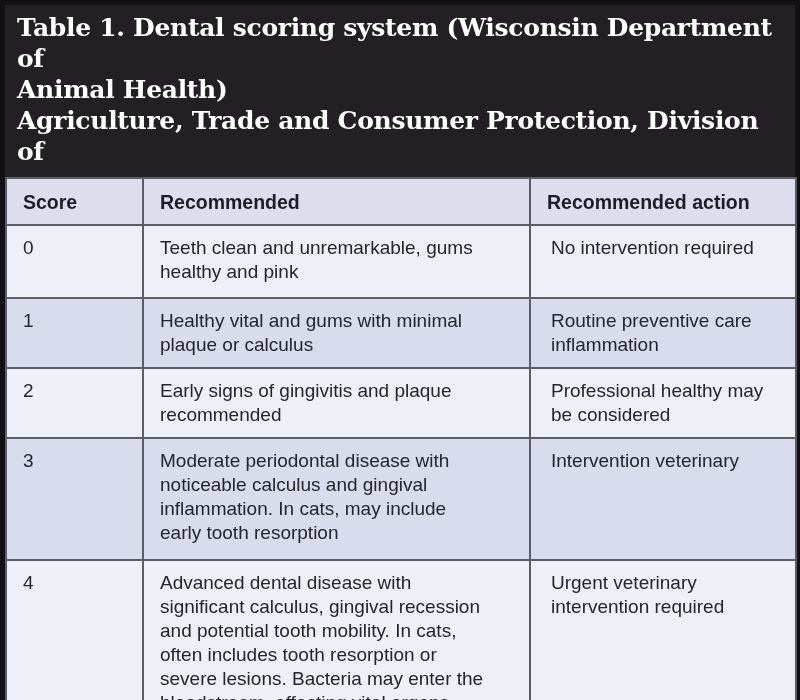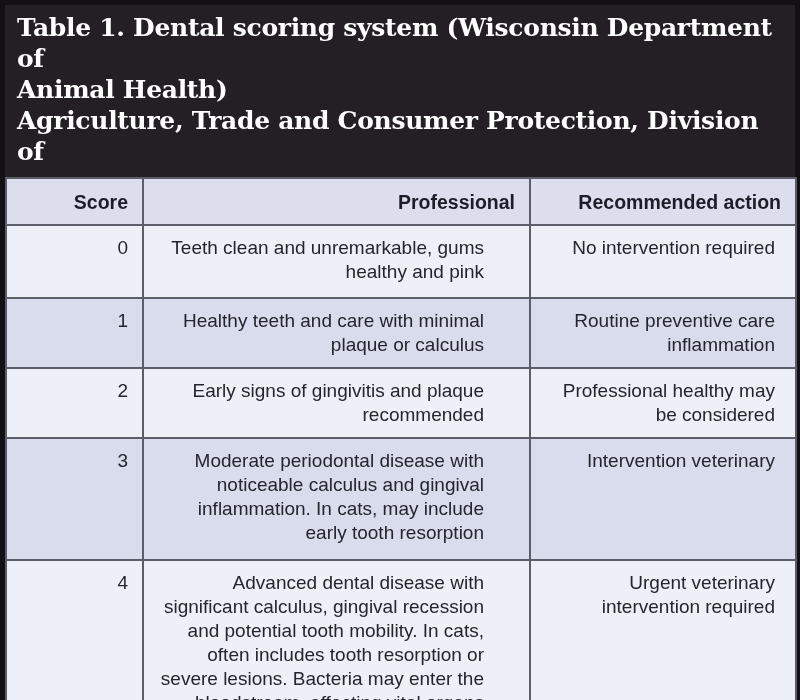--- a/index.html
+++ b/index.html
@@ -36,21 +36,21 @@
     border-collapse: collapse;
     width: 100%;
     table-layout: fixed;
   }
   col.c-score  { width: 137px; }
   col.c-desc   { width: 387px; }
   col.c-action { width: 266px; }
   th, td {
     border: 2px solid #5b5e68;
     vertical-align: top;
-    text-align: right;
+    text-align: left;
     box-sizing: border-box;
     color: #24252f;
     font-size: 19px;
     line-height: 24px;
     padding: 10px 14px 10px 16px;
     overflow: hidden;
   }
   thead th {
     background: #dcdeee;
     font-weight: bold;
@@ -83,33 +83,33 @@
 
     <table>
       <colgroup>
         <col class="c-score">
           <col class="c-desc">
           <col class="c-action">
       </colgroup>
       <thead>
         <tr>
           <th>Score</th>
-          <th>Professional</th>
+          <th>Recommended</th>
           <th>Recommended action</th>
         </tr>
       </thead>
       <tbody>
         <tr class="row-even r0">
           <td>0</td>
           <td class="desc-cell">Teeth clean and unremarkable, gums healthy and pink</td>
           <td class="action-cell">No intervention required</td>
         </tr>
         <tr class="row-odd r1">
           <td>1</td>
-          <td class="desc-cell">Healthy teeth and care with minimal plaque or calculus</td>
+          <td class="desc-cell">Healthy vital and gums with minimal plaque or calculus</td>
           <td class="action-cell">Routine preventive care inflammation</td>
         </tr>
         <tr class="row-even r2">
           <td>2</td>
           <td class="desc-cell">Early signs of gingivitis and plaque recommended</td>
           <td class="action-cell">Professional healthy may be considered</td>
         </tr>
         <tr class="row-odd r3">
           <td>3</td>
           <td class="desc-cell">Moderate periodontal disease with noticeable calculus and gingival inflammation. In cats, may include early tooth resorption</td>

